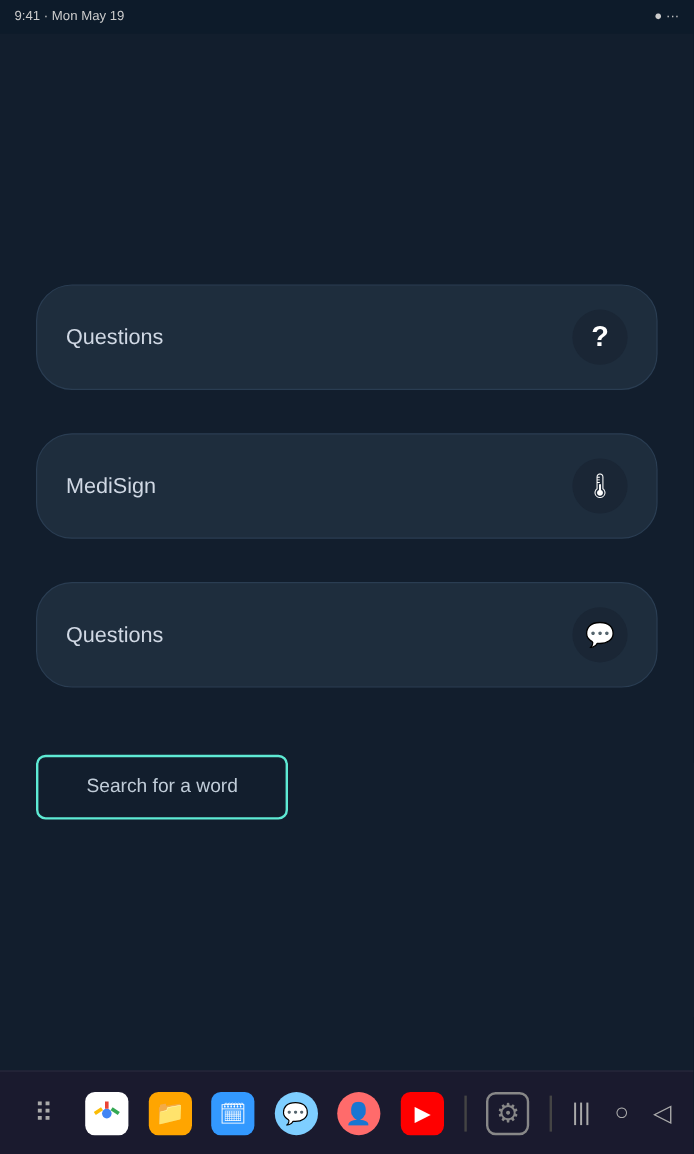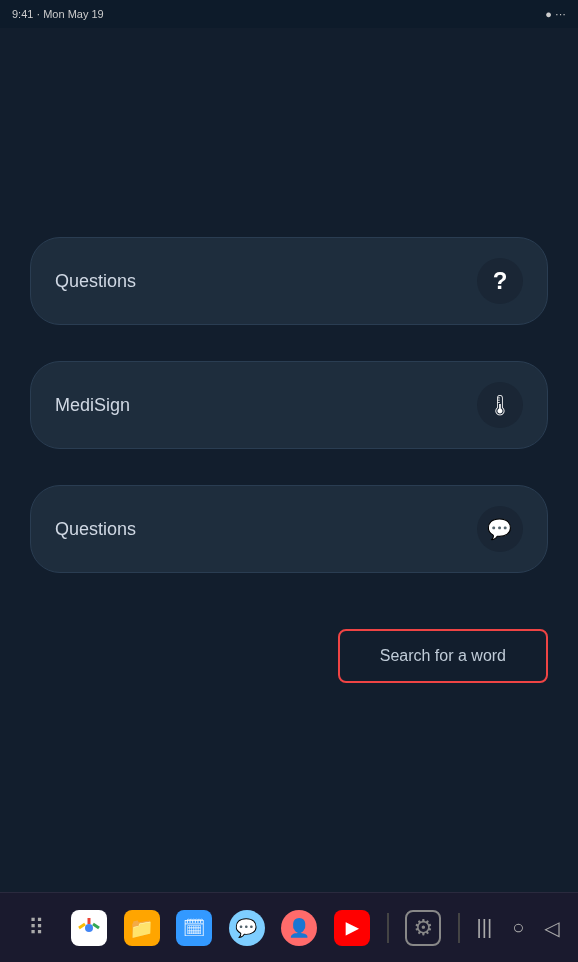--- a/index.html
+++ b/index.html
@@ -85,21 +85,21 @@
       font-weight: 500;
       cursor: pointer;
       text-decoration: none;
     }
 
     
     .main-content {
       flex: 1;
       display: flex;
       flex-direction: column;
-      align-items: flex-end;
+      align-items: flex-start;
       justify-content: center;
       padding: 20px 30px;
       gap: 36px;
     }
 
     
     .menu-button {
       width: 100%;
       background-color: #1e2d3d;
       border: 1px solid #2a3d52;
@@ -127,21 +127,21 @@
       align-items: center;
       justify-content: center;
       font-size: 22px;
       color: white;
       flex-shrink: 0;
     }
 
     
     .search-button {
       background-color: transparent;
-      border: 2px solid #ef4444;
+      border: 2px solid #5eead4;
       border-radius: 8px;
       padding: 16px 40px;
       color: #c0ccd8;
       font-size: 16px;
       cursor: pointer;
       margin-top: 20px;
       transition: background-color 0.2s;
     }
 
     

